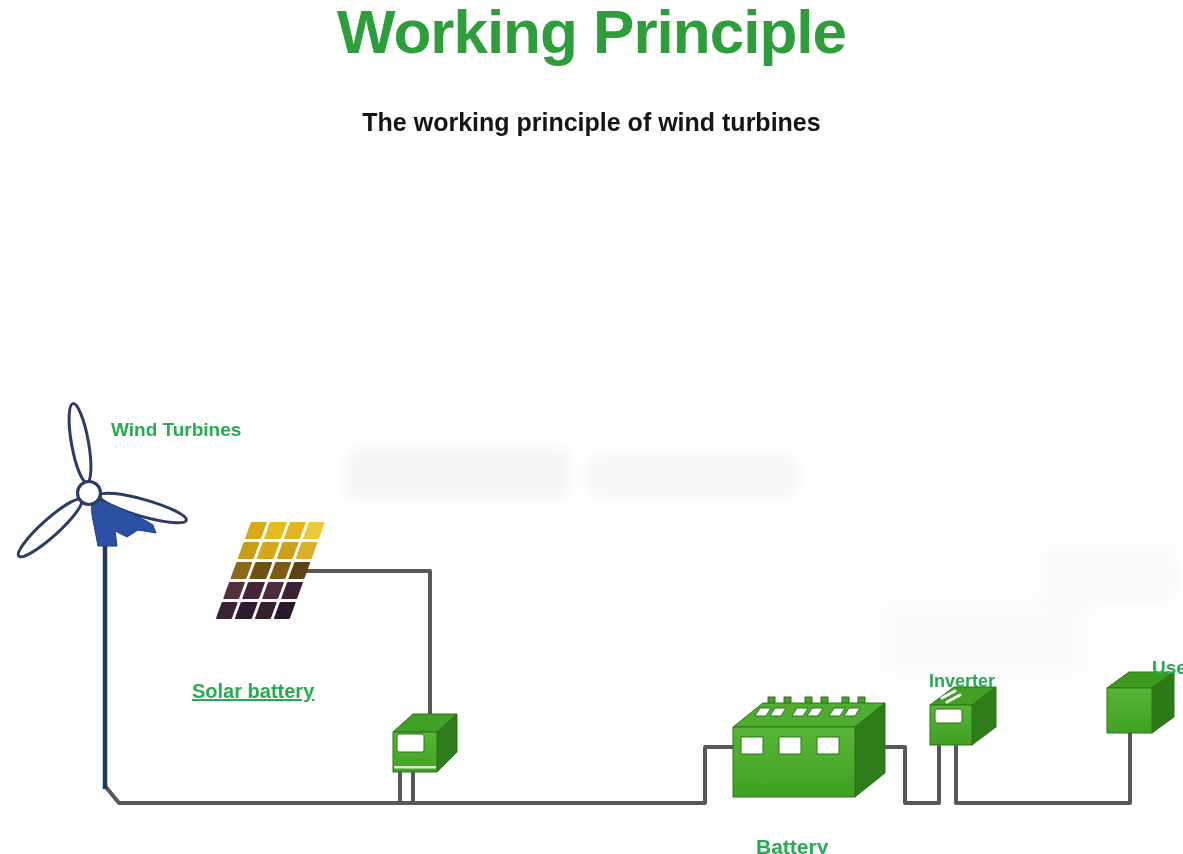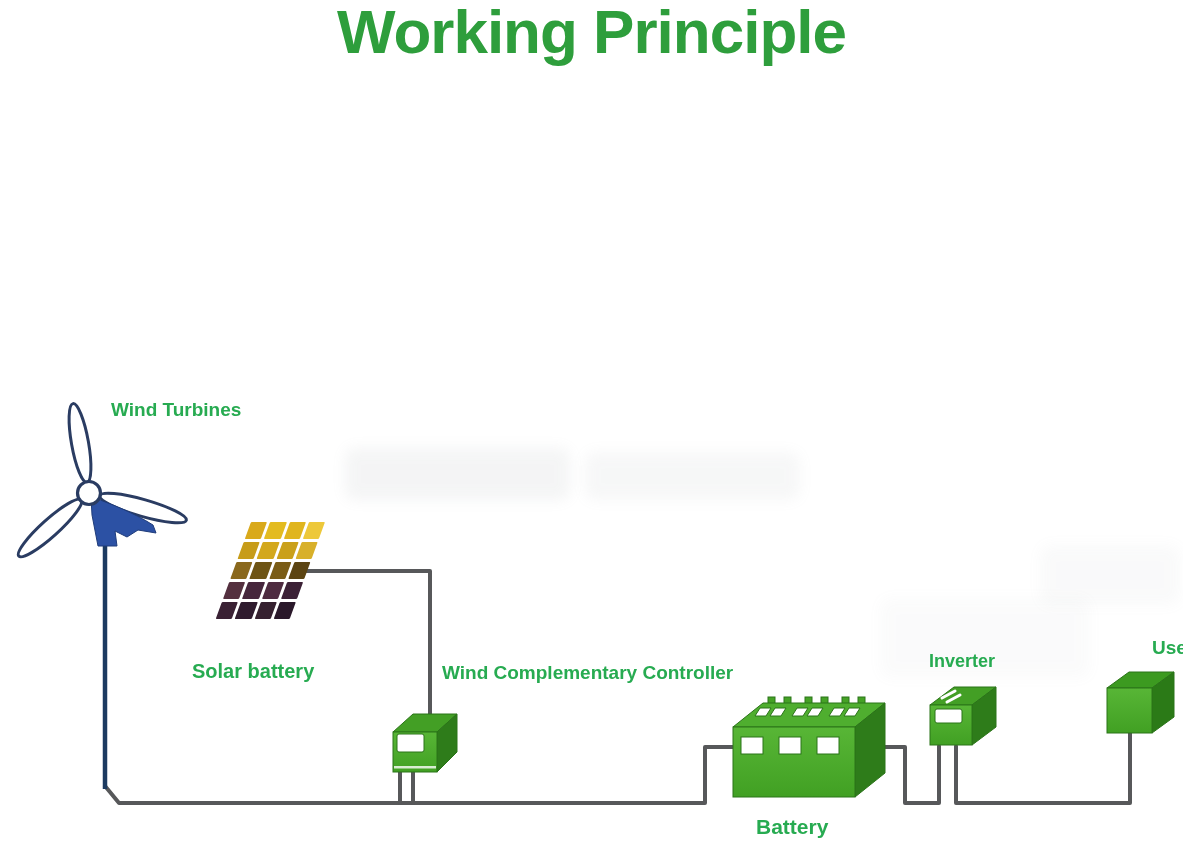--- a/index.html
+++ b/index.html
@@ -9,24 +9,24 @@
   }
   .page-title{
     position:absolute;top:-4px;left:0;width:100%;text-align:center;
     font-size:62px;font-weight:bold;letter-spacing:-1px;color:#2E9E3C;margin:0;
   }
   .page-subtitle{
     position:absolute;top:108px;left:0;width:100%;text-align:center;
     font-size:25px;font-weight:bold;color:#151515;margin:0;
   }
   .glabel{
-    position:absolute;font-weight:bold;color:#27AB51;white-space:nowrap;
+    position:absolute;font-weight:bold;color:#27AB51;white-space:nowrap;margin-top:20px;
   }
   .lbl-wind{left:111px;top:399px;font-size:19px;}
-  .lbl-solar{left:192px;top:660px;font-size:20px;}
+  .lbl-solar{left:192px;top:660px;font-size:20px;text-decoration:underline;}
   .lbl-controller{left:442px;top:662px;font-size:19px;}
   .lbl-battery{left:756px;top:815px;font-size:21px;text-align:center;}
   .lbl-inverter{left:929px;top:651px;font-size:18px;}
   .lbl-user{left:1152px;top:637px;font-size:19px;}
   .diagram-svg{position:absolute;left:0;top:0;}
   
   .solar-panel{
     position:absolute;left:251px;top:522px;width:74px;height:97px;
     display:grid;grid-template-columns:repeat(4,1fr);grid-template-rows:repeat(5,1fr);
     gap:3px;transform:skewX(-20deg);transform-origin:top left;
@@ -38,20 +38,21 @@
   .wm2{left:585px;top:452px;width:215px;height:48px;opacity:.08;}
   .wm3{left:880px;top:598px;width:210px;height:80px;opacity:.04;}
   .wm4{left:1040px;top:545px;width:140px;height:60px;opacity:.05;}
 </style>
 </head>
 <body>
 
 <div class="canvas">
 
   <h1 class="page-title" style="color: rgb(46, 158, 60);">Working Principle</h1>
+  <h2 class="page-subtitle">The working principle of wind turbines</h2>
 
   <div class="wm wm1"></div>
   <div class="wm wm2"></div>
   <div class="wm wm3"></div>
   <div class="wm wm4"></div>
 
   <svg class="diagram-svg" width="1183" height="854" viewBox="0 0 1183 854">
     <defs>
       <linearGradient id="gf" x1="0" y1="0" x2="0" y2="1">
         <stop offset="0" stop-color="#58B636"></stop>
@@ -150,18 +151,17 @@
       <div class="solar-cell" style="background: rgb(78, 43, 64);"></div>
       <div class="solar-cell" style="background: rgb(60, 33, 54);"></div>
       <div class="solar-cell" style="background: rgb(58, 33, 52);"></div>
       <div class="solar-cell" style="background: rgb(47, 27, 46);"></div>
       <div class="solar-cell" style="background: rgb(53, 32, 47);"></div>
       <div class="solar-cell" style="background: rgb(42, 24, 42);"></div>
     </div>
 
   <div class="glabel lbl-wind" style="color: rgb(39, 171, 81);">Wind Turbines</div>
   <div class="glabel lbl-solar" style="color: rgb(39, 171, 81);">Solar battery</div>
-  <div class="glabel lbl-controller" style="color: rgb(39, 171, 81);">Wind Complementary Controller</div>
   <div class="glabel lbl-battery" style="color: rgb(39, 171, 81);">Battery</div>
   <div class="glabel lbl-inverter" style="color: rgb(39, 171, 81);">Inverter</div>
   <div class="glabel lbl-user" style="color: rgb(39, 171, 81);">User</div>
 
 </div>
 
 </body></html>

